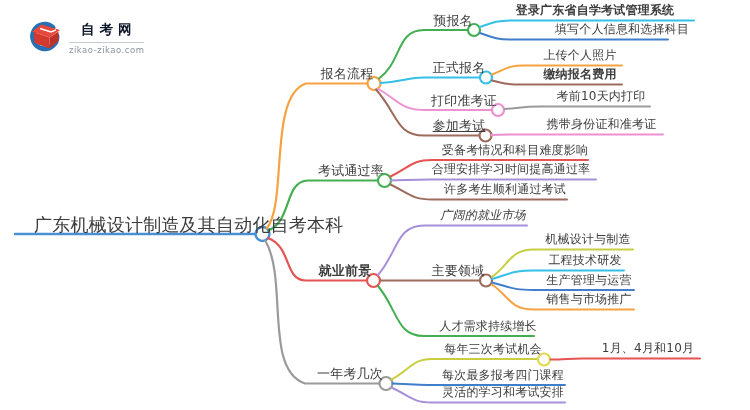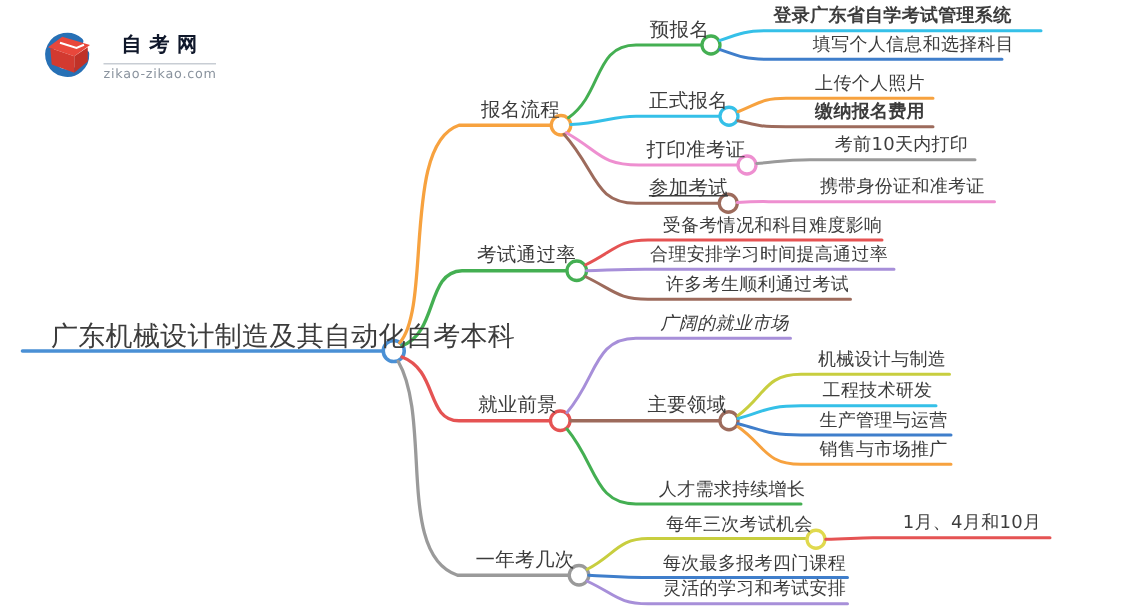--- a/index.html
+++ b/index.html
@@ -106,35 +106,35 @@
       <div class="logo-sep"></div>
       <div class="logo-domain">zikao-zikao.com</div>
     </div>
   </div>
 
   <div class="lbl root" style="left:34px; top:217px; width:250px;">广东机械设计制造及其自动化自考本科</div>
 
   <div class="lbl main" style="left:312px; top:66px; width:70px;">报名流程</div>
   <div class="lbl main" style="left:418px; top:13px; width:70px;">预报名</div>
   <div class="lbl" style="left:500px; top:3px; width:190px;font-weight:bold;">登录广东省自学考试管理系统</div>
-  <div class="lbl" style="left:524px; top:22px; width:170px;">填写个人信息和选择科目</div>
+  <div class="lbl" style="left:537px; top:22px; width:170px;">填写个人信息和选择科目</div>
   <div class="lbl main" style="left:424px; top:60px; width:70px;">正式报名</div>
   <div class="lbl" style="left:515px; top:48px; width:130px;">上传个人照片</div>
   <div class="lbl" style="left:515px; top:67px; width:130px;font-weight:bold;">缴纳报名费用</div>
   <div class="lbl main" style="left:429px; top:93px; width:70px;">打印准考证</div>
   <div class="lbl" style="left:531px; top:89px; width:140px;">考前10天内打印</div>
   <div class="lbl main" style="left:424px; top:118px; width:70px;text-decoration:underline;">参加考试</div>
   <div class="lbl" style="left:529px; top:117px; width:145px;">携带身份证和准考证</div>
 
   <div class="lbl main" style="left:316px; top:163px; width:70px;">考试通过率</div>
   <div class="lbl" style="left:430px; top:143px; width:170px;">受备考情况和科目难度影响</div>
-  <div class="lbl" style="left:406px; top:162px; width:186px;text-align:right;">合理安排学习时间提高通过率</div>
+  <div class="lbl" style="left:418px; top:162px; width:186px;">合理安排学习时间提高通过率</div>
   <div class="lbl" style="left:430px; top:182px; width:150px;">许多考生顺利通过考试</div>
 
-  <div class="lbl main" style="left:310px; top:263px; width:70px;">就业前景</div>
+  <div class="lbl main" style="left:310px; top:263px; width:70px;font-weight:bold;">就业前景</div>
   <div class="lbl" style="left:418px; top:208px; width:130px;font-style:italic;">广阔的就业市场</div>
   <div class="lbl main" style="left:423px; top:263px; width:70px;">主要领域</div>
   <div class="lbl" style="left:523px; top:232px; width:130px;">机械设计与制造</div>
   <div class="lbl" style="left:525px; top:253px; width:120px;">工程技术研发</div>
   <div class="lbl" style="left:524px; top:273px; width:130px;">生产管理与运营</div>
   <div class="lbl" style="left:524px; top:292px; width:130px;">销售与市场推广</div>
   <div class="lbl" style="left:418px; top:319px; width:140px;">人才需求持续增长</div>
 
   <div class="lbl main" style="left:315px; top:366px; width:70px;">一年考几次</div>
   <div class="lbl" style="left:428px; top:342px; width:130px;">每年三次考试机会</div>

